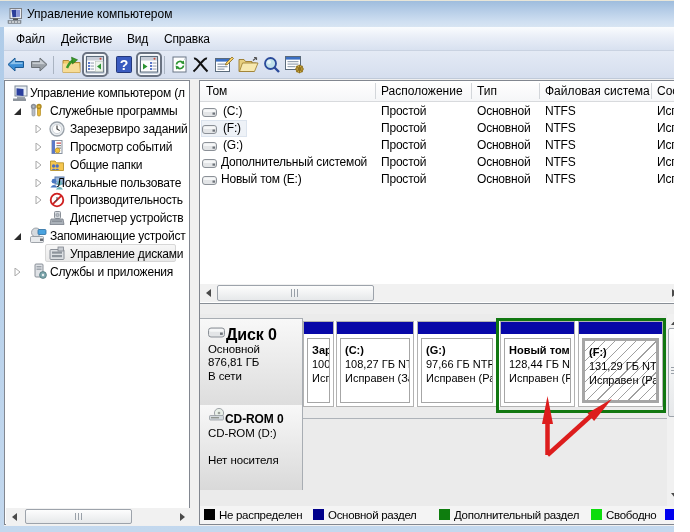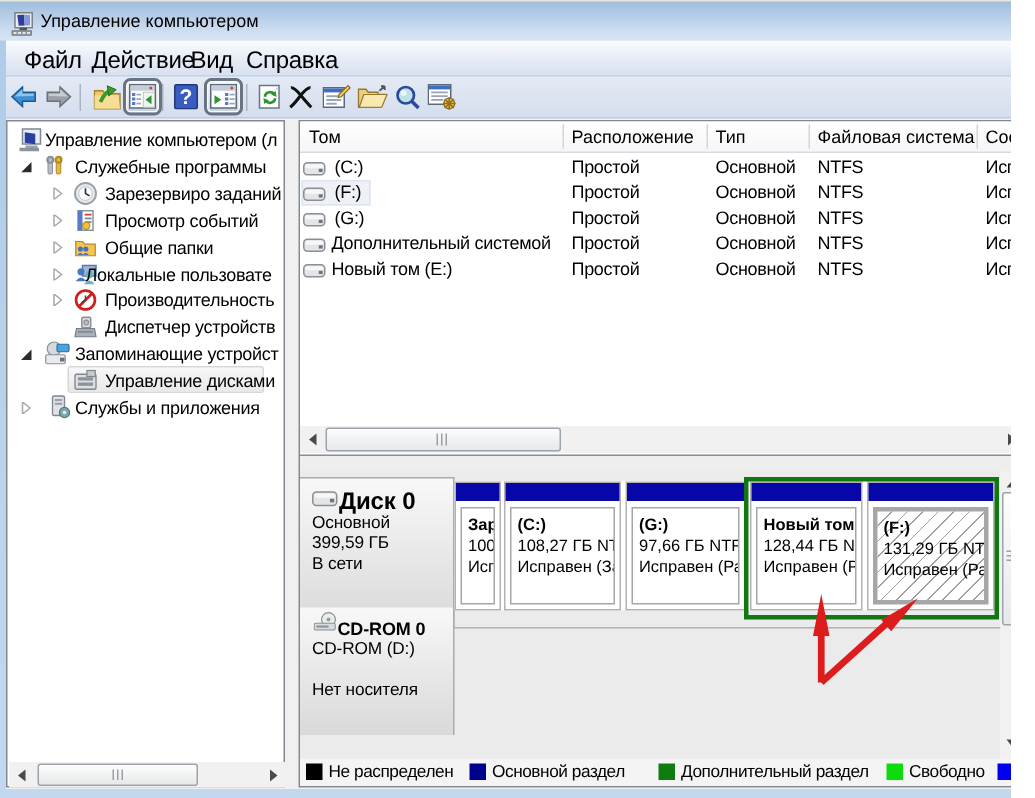--- a/index.html
+++ b/index.html
@@ -6,21 +6,21 @@
 body { font-family:"Liberation Sans", sans-serif; }
 #w { position:relative; width:674px; height:532px; overflow:hidden;
      background:linear-gradient(#aecbe8, #c3d8ee); }
 .abs { position:absolute; }
 #titlebar { left:0; top:0; width:690px; height:27px;
   background:linear-gradient(#9cbbdc 0%, #b3cbe6 35%, #cfdff1 80%, #d8e5f3 100%); }
 #topline { left:0; top:0; width:690px; height:1px; background:#e8e6d8; }
 #title { left:27px; top:7px; font-size:12px; color:#000; }
 #menubar { left:4px; top:27px; width:682px; height:24px;
   background:linear-gradient(#fafcfe 0%, #e9eef7 45%, #d8e1f0 100%); border-bottom:1px solid #c9d2e1; }
-.menu { position:absolute; top:5px; font-size:16px; letter-spacing:-0.2px; color:#000; }
+.menu { position:absolute; top:5px; font-size:12px; letter-spacing:-0.2px; color:#000; }
 #toolbar { left:4px; top:51px; width:682px; height:28px;
   background:linear-gradient(#e4eaf5, #d5deee); border-bottom:1px solid #c0cad9; }
 .tsep { position:absolute; top:5px; width:1px; height:18px; background:#aab4c2; }
 #content { left:4px; top:79px; width:682px; height:447px; background:#f0f0f0; }
 
 #lpane { left:4px; top:80px; width:186px; height:445px; background:#fff;
   border:1px solid #828790; }
 .trow { position:absolute; height:18px; line-height:18px; font-size:12px; letter-spacing:-0.2px;
   color:#000; white-space:nowrap; }
 
@@ -407,21 +407,21 @@
   <div class="abs" style="left:303px;top:321px;width:362px;height:86px;background:#fff"></div>
 
   <div class="infobox" style="top:318px;height:100px;border-top:1px solid #a8adb3">
     <svg style="position:absolute;left:8px;top:8px" width="18" height="11">
         <rect x="0.5" y="1" width="16" height="9" rx="2.5" fill="#e3e5e7" stroke="#8b9097"></rect>
         <rect x="1.5" y="2" width="14" height="2.8" rx="1.4" fill="#f6f7f8"></rect>
         <rect x="12" y="5.5" width="2.8" height="2.4" fill="#6e747b"></rect>
       </svg>
     <span class="itext" style="left:26px;top:7px;font-weight:bold;font-size:16px">Диск 0</span>
     <span class="itext" style="left:8px;top:24px">Основной</span>
-    <span class="itext" style="left:8px;top:37px">399,59 ГБ</span>
+    <span class="itext" style="left:8px;top:37px">876,81 ГБ</span>
     <span class="itext" style="left:8px;top:51px">В сети</span>
   </div>
 
   <div class="abs" style="left:200px;top:418px;width:467px;height:1px;background:#aeb3b9"></div>
 
   <div class="infobox" style="top:405px;height:85px">
     <svg style="position:absolute;left:9px;top:3px" width="17" height="13">
         <circle cx="10" cy="5" r="4.6" fill="#e8efe8" stroke="#8b9097" stroke-width="0.8"></circle>
         <circle cx="10" cy="5" r="1.3" fill="#9aa09a"></circle>
         <rect x="0.5" y="7.5" width="14" height="4.5" rx="1" fill="#d5dbdf" stroke="#8b9097" stroke-width="0.7"></rect>

